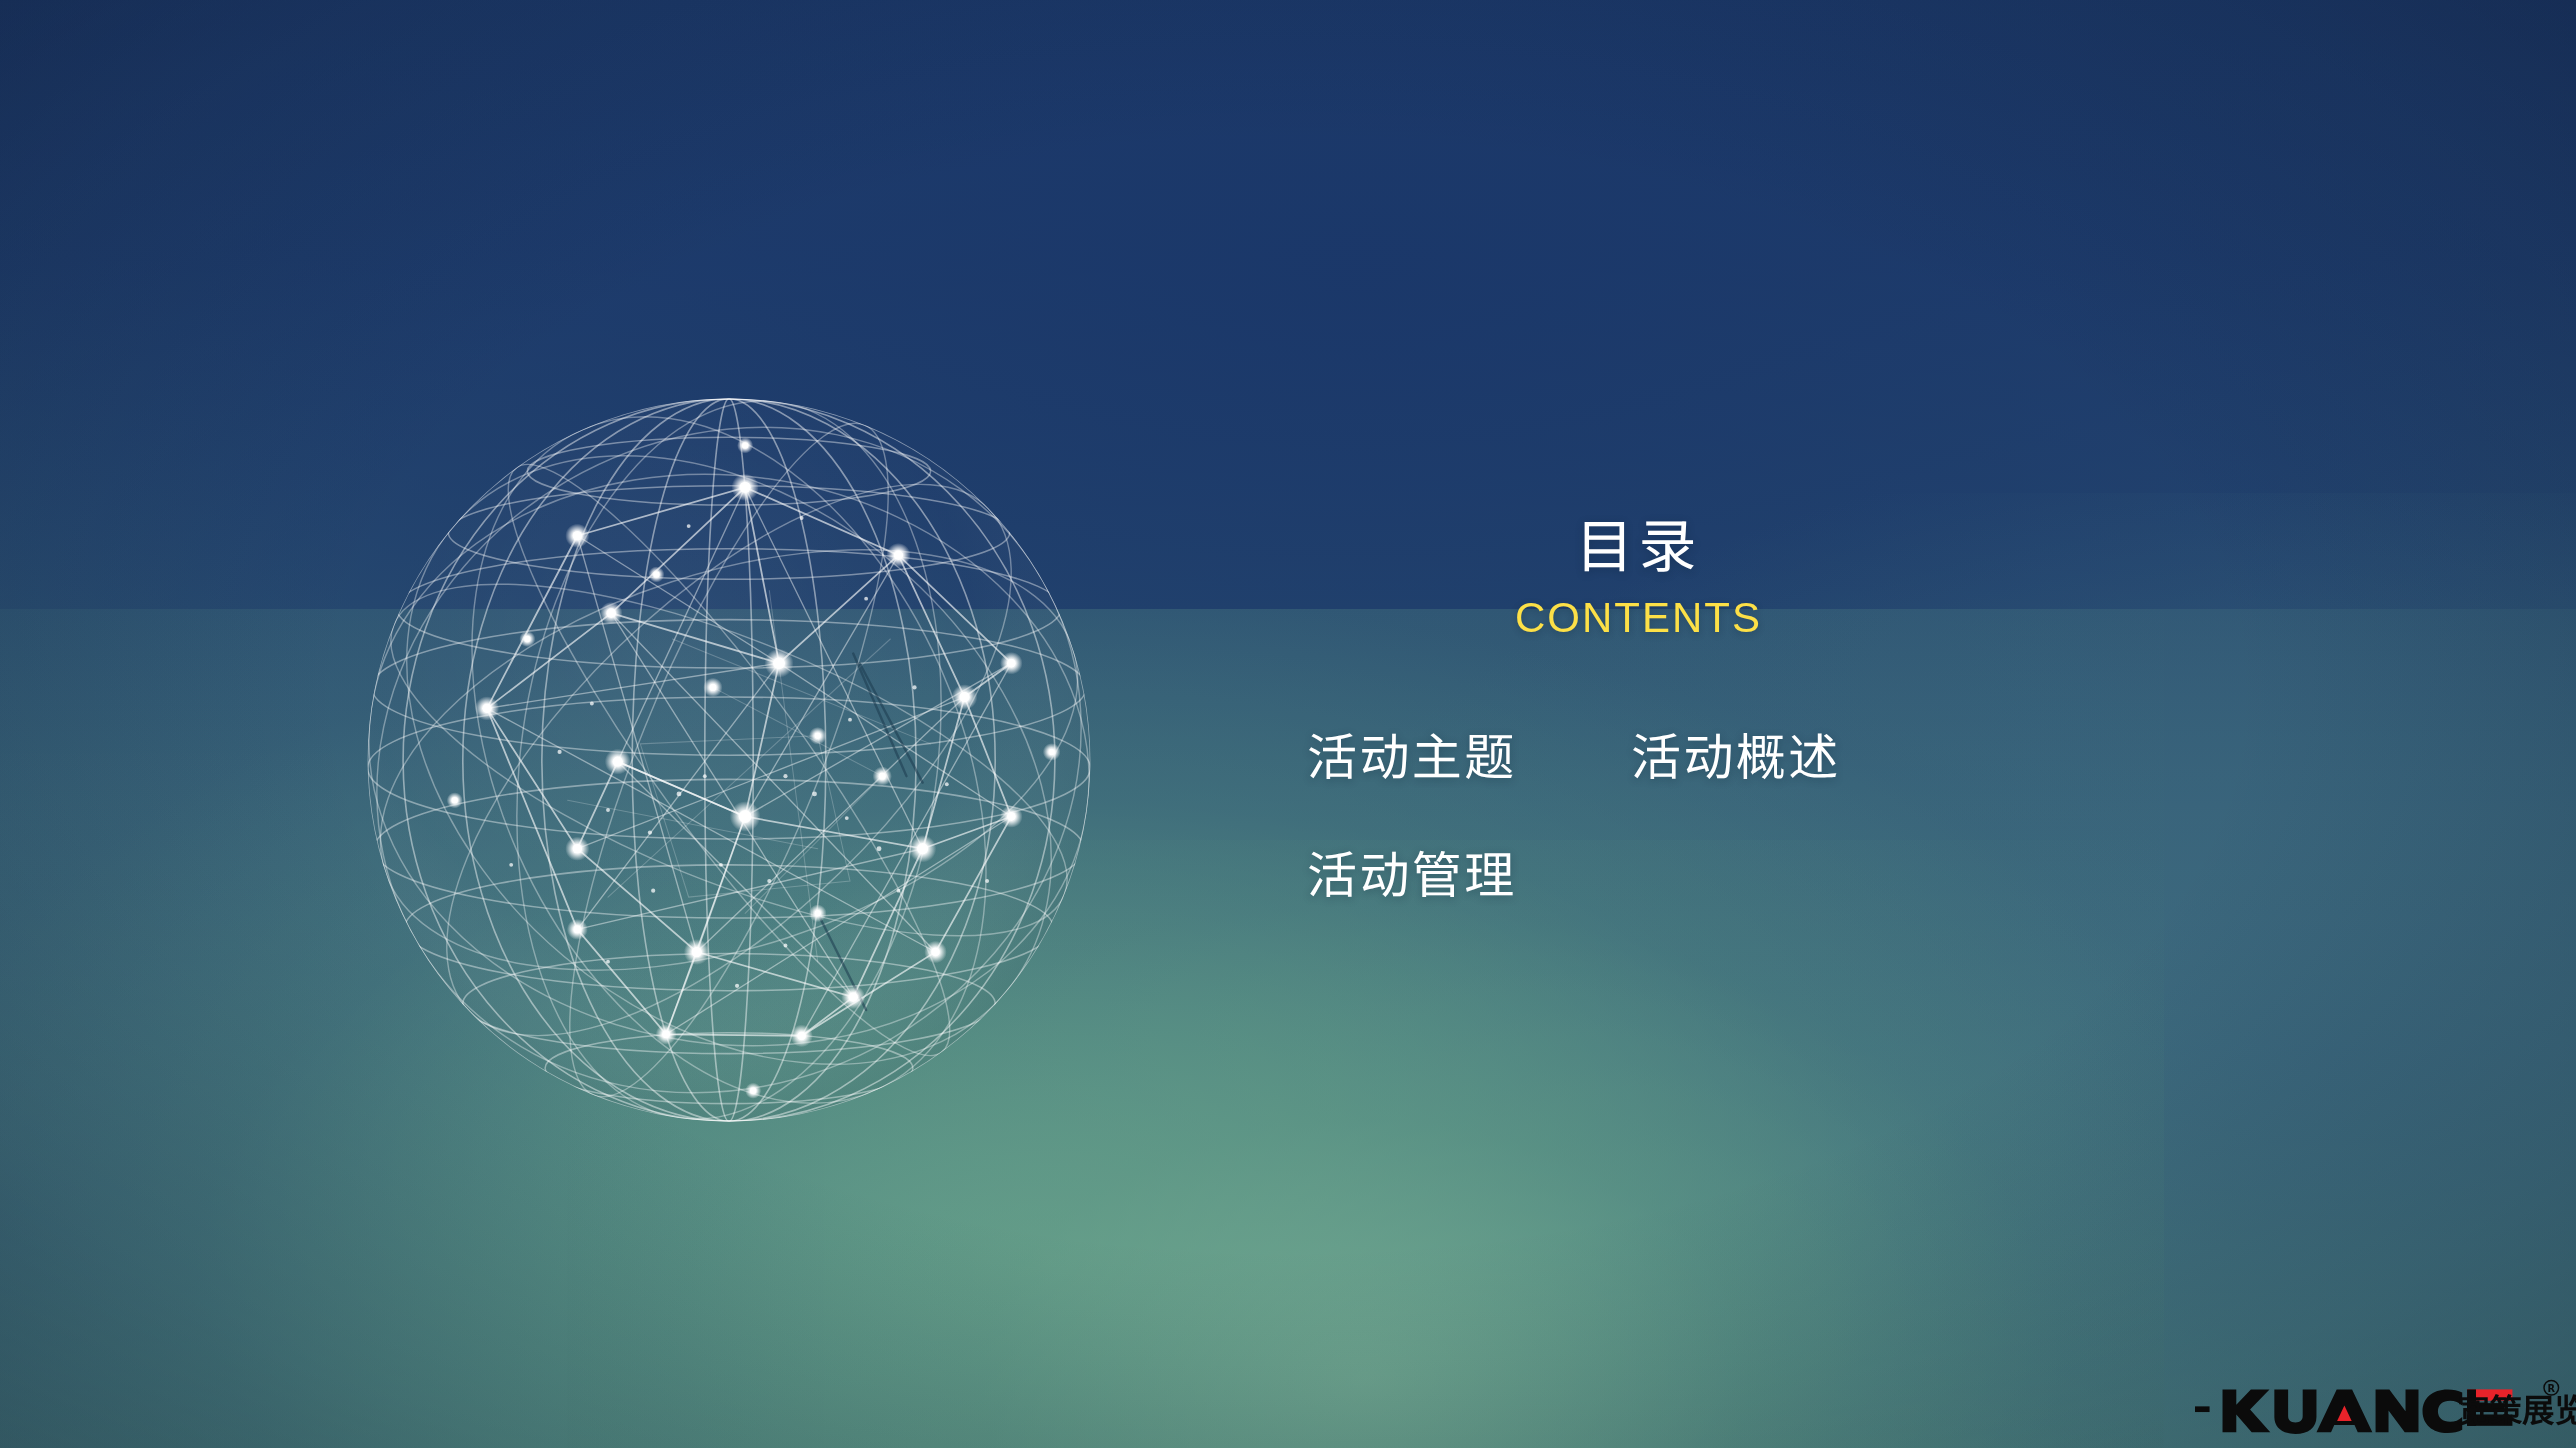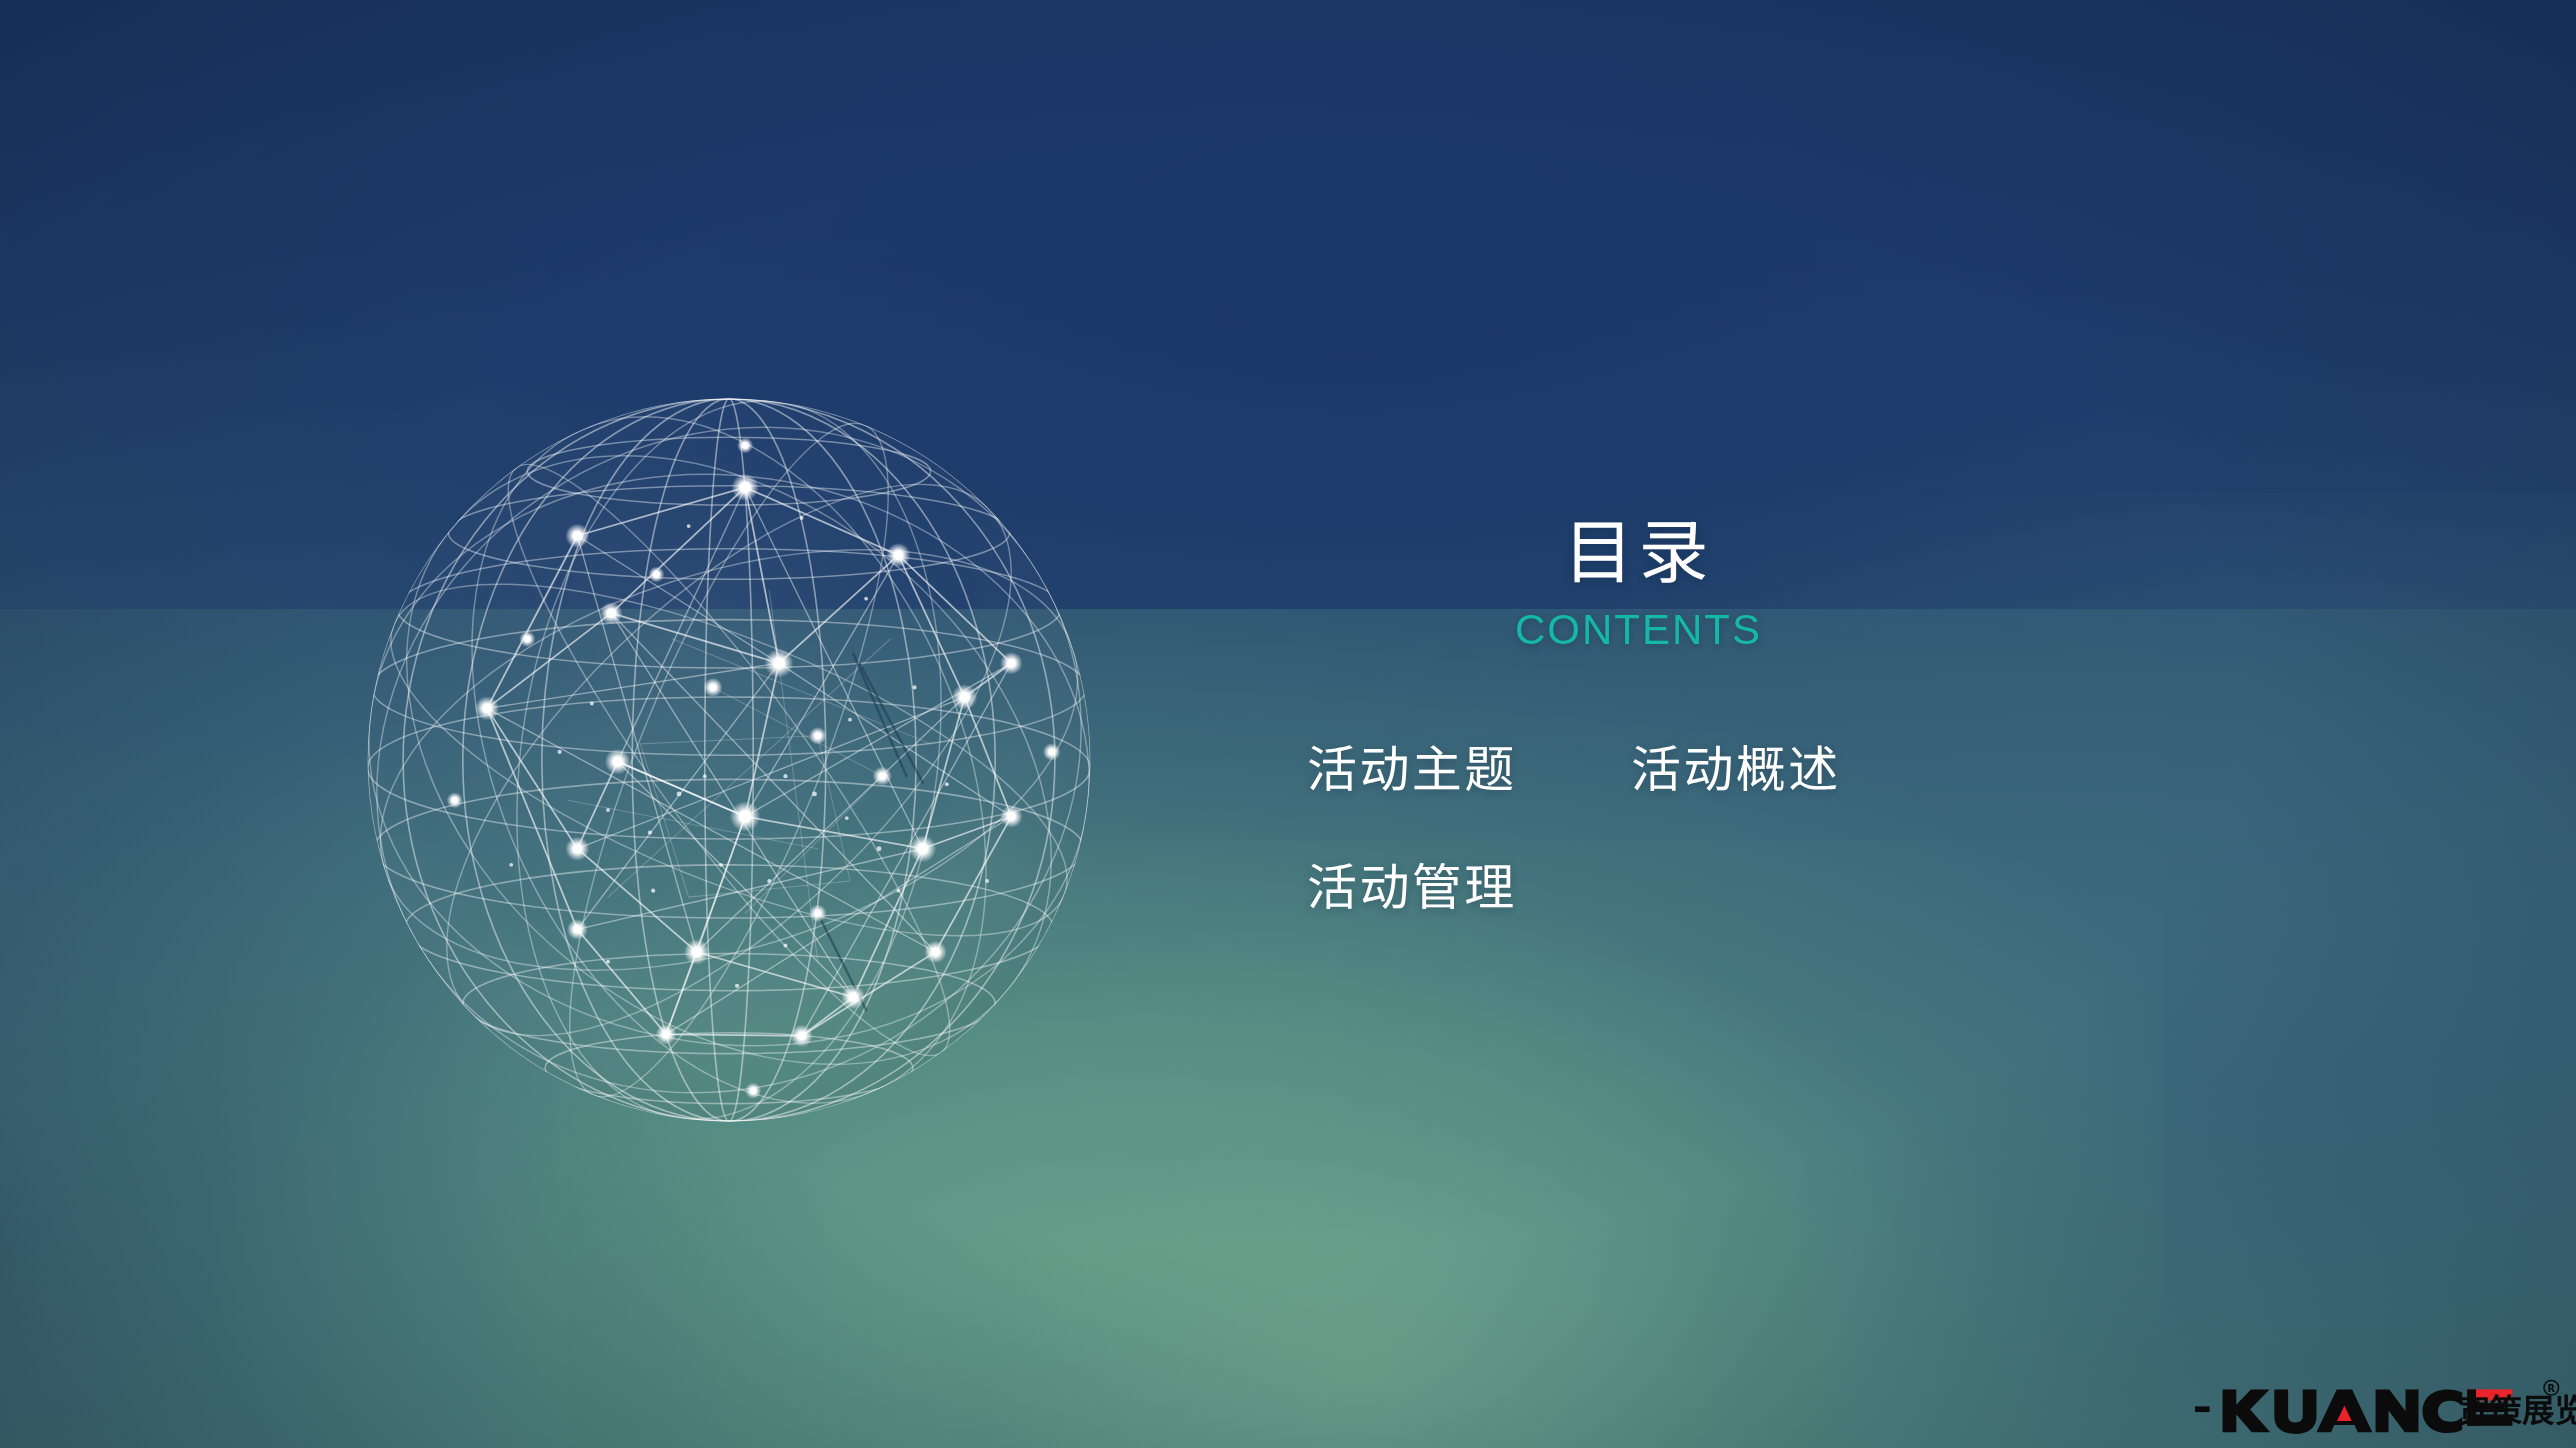--- a/index.html
+++ b/index.html
@@ -94,32 +94,32 @@
     left: 1294px;
     top: 518px;
     width: 712px;
   }
   .title-block {
     text-align: center;
     width: 469px;
     margin-left: 110px;
   }
   .title-cn {
-    font-size: 70px;
+    font-size: 58px;
     line-height: 1.0;
     color: #ffffff;
     font-weight: 400;
     letter-spacing: 4.9px;
     text-shadow: 0 1.6px 8px rgba(10,30,50,0.30);
   }
   .title-en {
     margin-top: 21px;
     font-size: 42px;
     line-height: 1.0;
-    color: #14b8a6;
+    color: #fde047;
     font-weight: 400;
     letter-spacing: 2px;
     text-shadow: 0 1.6px 7.3px rgba(10,30,50,0.28);
   }
 
   .menu-grid {
     margin-top: 94px;
     display: grid;
     grid-template-columns: 324px 324px;
     grid-row-gap: 68px;

